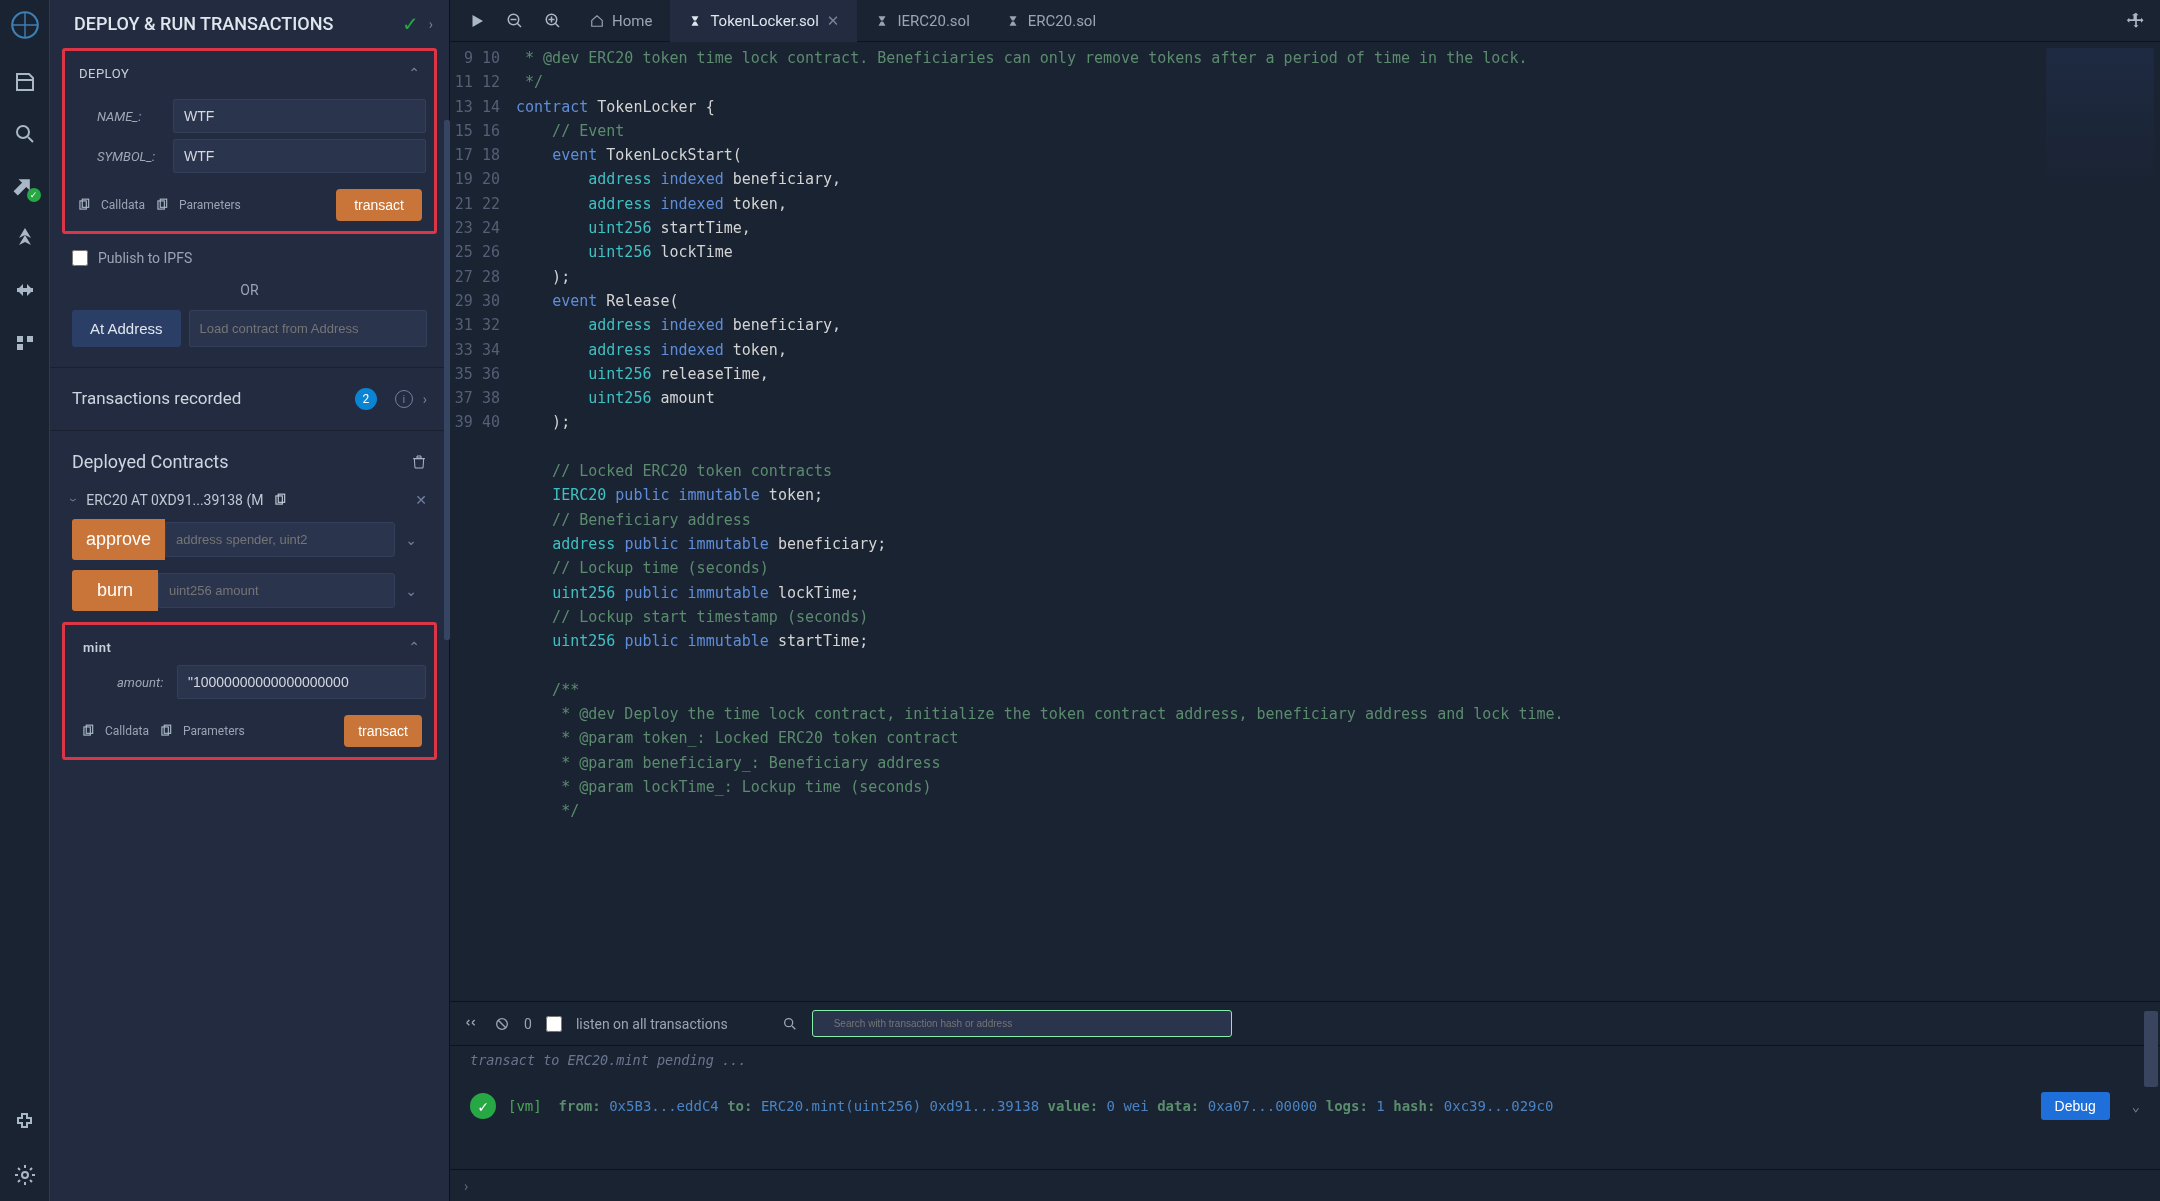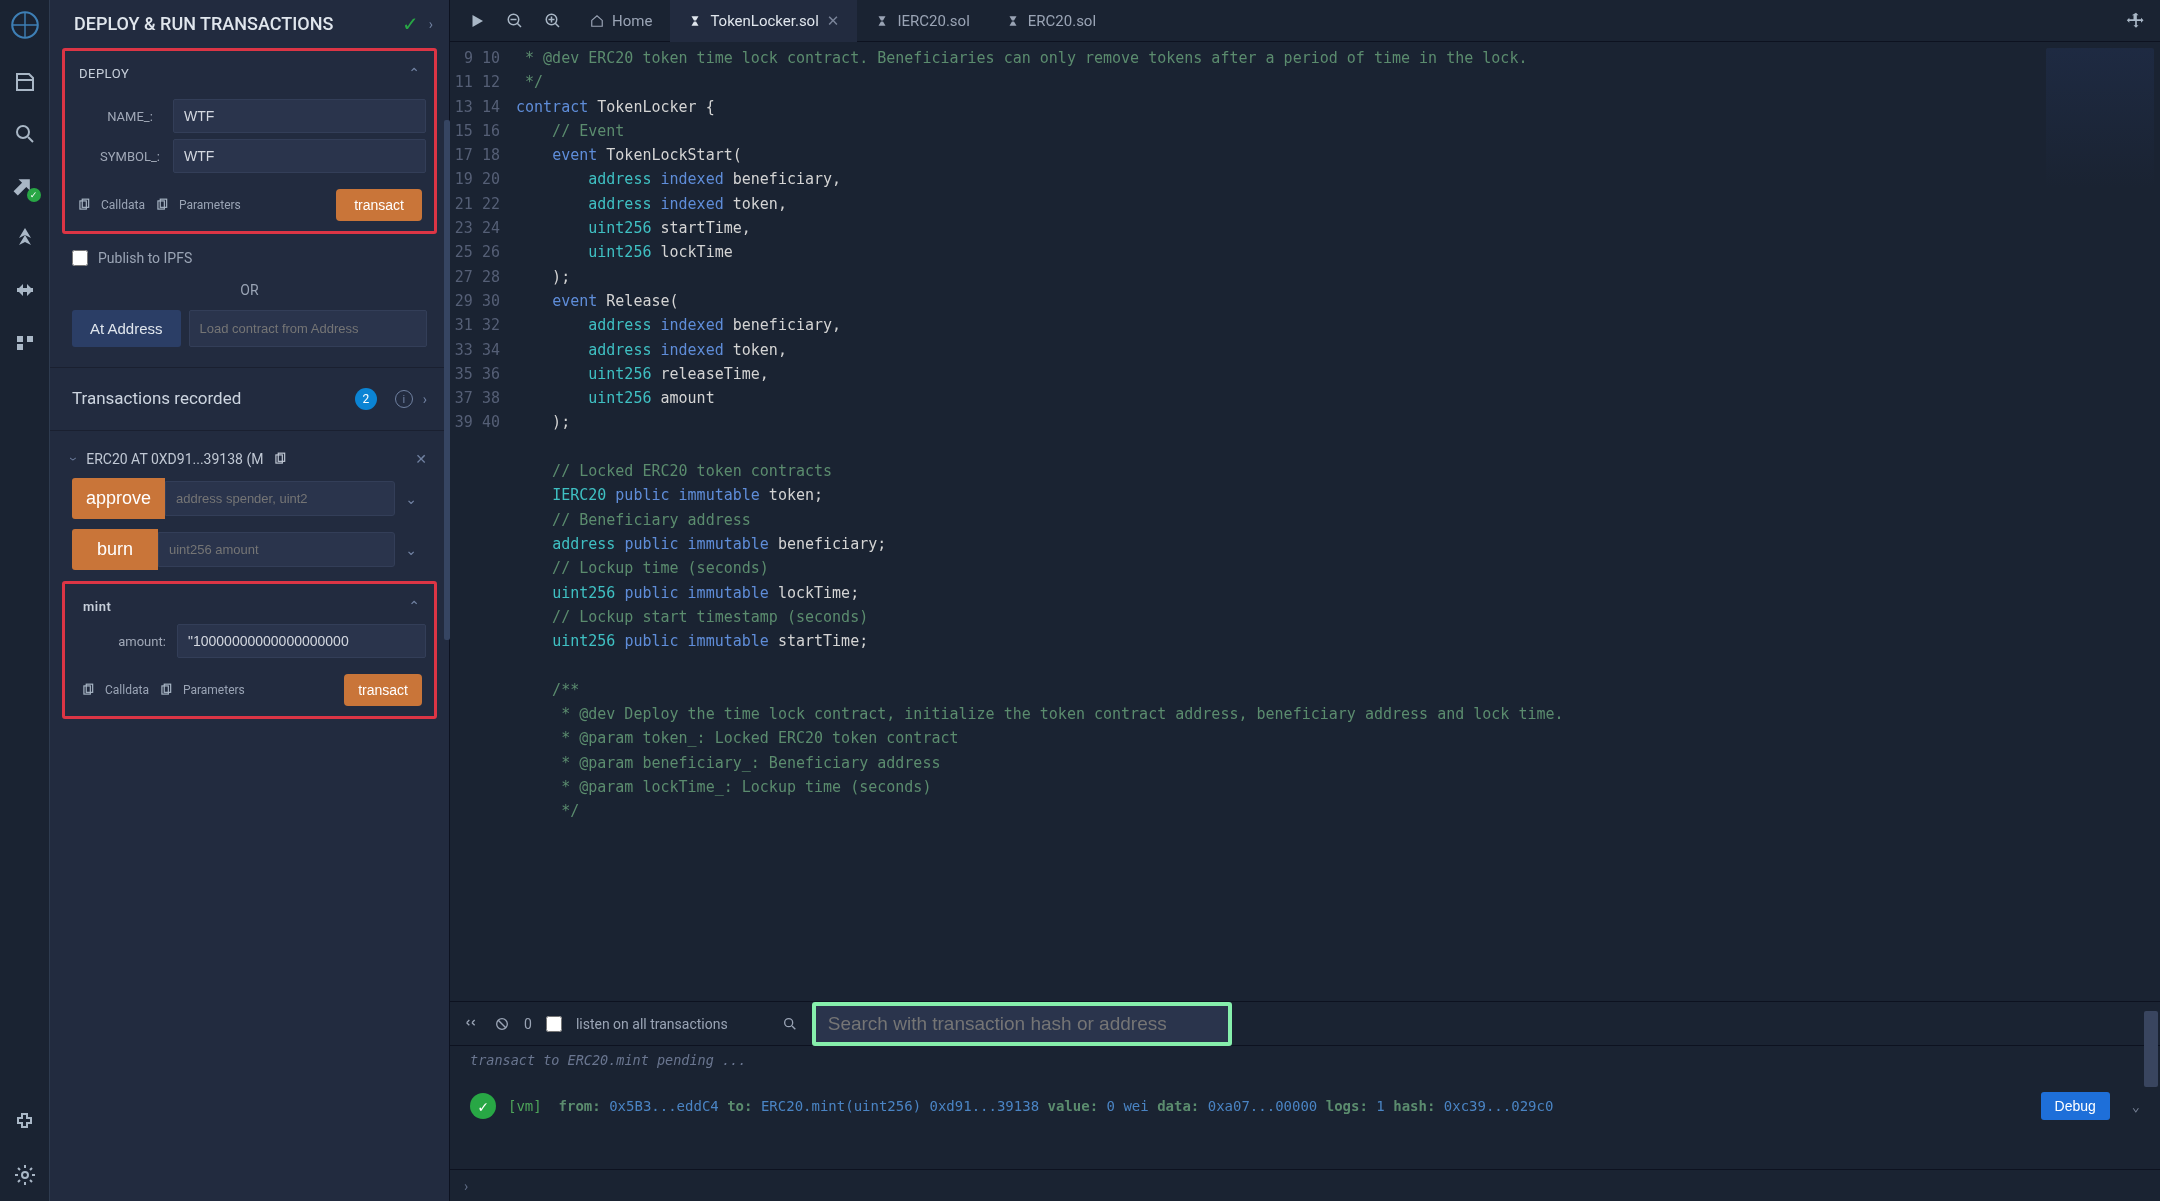--- a/index.html
+++ b/index.html
@@ -46,21 +46,21 @@
 
 .sp-body { flex: 1; overflow-y: auto; padding: 6px 12px 0 12px; }
 
 .red-box { border: 3px solid #dc3545; border-radius: 3px; padding: 10px 8px 8px 8px; margin-bottom: 10px; }
 
 .section-head { display: flex; align-items: center; justify-content: space-between; padding: 4px 6px 12px 6px; }
 .section-head .lbl { font-size: 13px; color: #c8d0db; letter-spacing: 0.5px; }
 .chev { color: #7081a1; font-size: 14px; cursor:pointer; }
 
 .field-row { display: flex; align-items: center; margin: 6px 0; padding-left: 24px; }
-.field-row .flabel { width: 76px; text-align: center; padding-right: 10px; font-size: 13px; color: #a0a8b7; }
+.field-row .flabel { width: 76px; text-align: left; padding-right: 10px; font-size: 13px; color: #a0a8b7; font-style: italic; }
 .field-row input[type=text] {
   flex: 1; background: #2a344c; border: 1px solid #333e58; color: #d4d8e0;
   padding: 8px 10px; font-size: 14px; border-radius: 2px;
 }
 
 .action-row { display: flex; align-items: center; gap: 10px; padding: 10px 4px 2px 4px; }
 .copy-ic { width: 14px; height: 14px; fill: #7081a1; }
 .action-row span { font-size: 12px; color: #9aa4b5; }
 .btn-orange { background: #c97539; color: #fff; border: none; padding: 8px 18px; border-radius: 4px; font-size: 14px; cursor: pointer; margin-left: auto; }
 .btn-orange.small { padding: 8px 14px; }
@@ -115,21 +115,21 @@
 
 .c-cm { color:#5b8c6e; }
 .c-kw { color:#5f8dd9; }
 .c-ty { color:#3fc0c3; }
 
 .terminal { height: 200px; border-top:1px solid #0d1220; display:flex; flex-direction:column;}
 .term-hdr{ height:44px; display:flex; align-items:center; padding:0 14px; gap:14px; font-size:14px; color:#9aa4b5; border-bottom:1px solid #0d1220;}
 .term-hdr .tic{width:16px; height:16px; fill:#7a8499;}
 .term-hdr .count{ color:#9aa4b5;}
 .term-hdr input[type=checkbox]{width:16px;height:16px;}
-.term-hdr .search-box{ flex:1; max-width:420px; background:#2a344c; border:4px solid #86efac; color:#7a8499; padding:7px 12px; border-radius:3px; font-size:19px;}
+.term-hdr .search-box{ flex:1; max-width:420px; background:#2a344c; border:1px solid #86efac; color:#7a8499; padding:7px 21px; border-radius:3px; font-size:10px;}
 .term-hdr .srch-ic{width:16px;height:16px;fill:#7a8499;}
 
 .term-body{ flex:1; padding: 6px 20px; font-family:'Consolas','Monaco',monospace; font-size:13.5px; color:#9aa4b5; overflow-y:auto;}
 .term-line{ font-style:italic; color:#6a7690;}
 .log-line{ display:flex; align-items:center; gap:12px; margin-top:24px;}
 .ok-ic{ width:26px; height:26px; border-radius:50%; background:#28a745; display:flex; align-items:center; justify-content:center; color:#fff; font-size:16px;}
 .log-txt{ font-family:'Consolas','Monaco',monospace; font-size:14px;}
 .l-vm{color:#4ea55a;}
 .l-key{color:#5b8c6e; font-weight:bold;}
 .l-val{color:#4a84c4;}
@@ -241,20 +241,26 @@
       <span class="tx-lbl">Transactions recorded</span>
       <span class="tx-icons">
         <span class="badge">2</span>
         <span style="border:1px solid #7081a1;border-radius:50%;width:18px;height:18px;display:inline-flex;align-items:center;justify-content:center;font-size:11px;">i</span>
         <span class="chev">›</span>
       </span>
     </div>
 
     <div class="divider"></div>
 
+    <div class="dc-head">
+      <span class="lbl">Deployed Contracts</span>
+      <svg class="trash-ic" viewBox="0 0 24 24">
+          <path d="M5 7h14l-1 14H6zM9 3h6v3H9zM3 7h18" fill="none" stroke="currentColor" stroke-width="1.5"></path>
+        </svg>
+    </div>
 
     <div class="contract-row">
       <span class="chev" style="transform:rotate(90deg);display:inline-block;">›</span>
       <span>ERC20 AT 0XD91...39138 (M</span>
       <svg class="copy-ic" viewBox="0 0 24 24">
           <rect x="5" y="5" width="11" height="14" fill="none" stroke="currentColor" stroke-width="2"></rect>
           <rect x="9" y="2" width="11" height="14" fill="none" stroke="currentColor" stroke-width="2"></rect>
         </svg>
       <span class="cclose">✕</span>
     </div>

